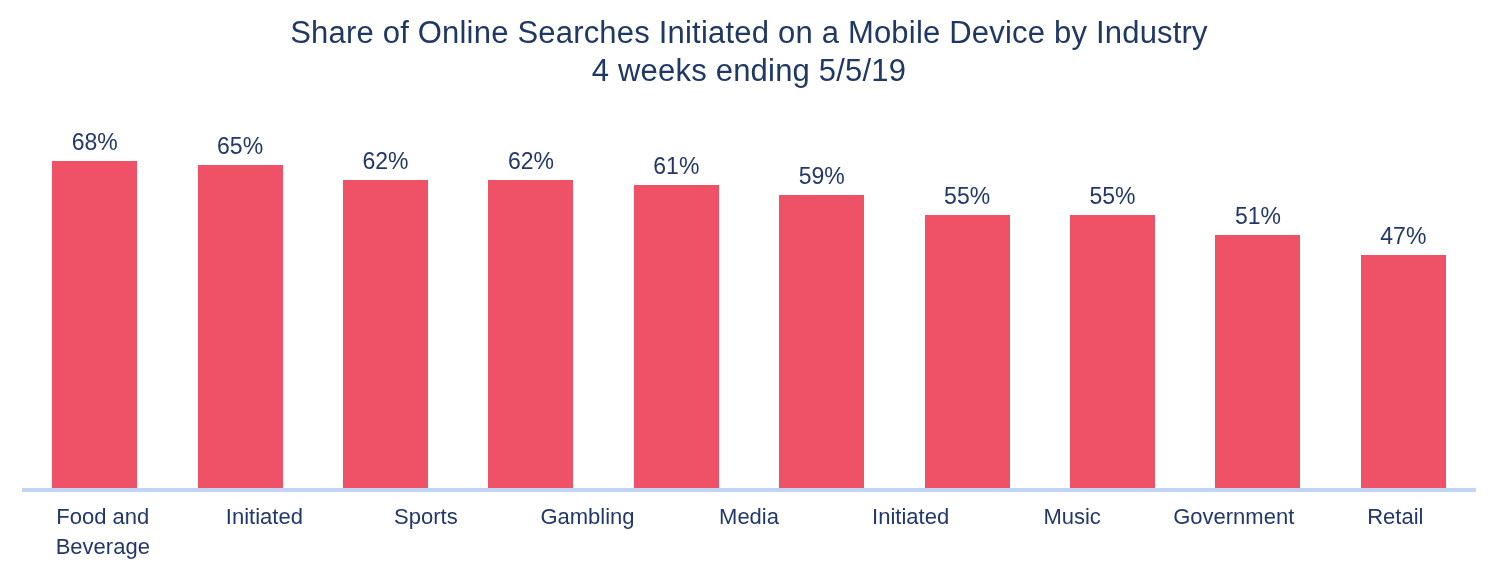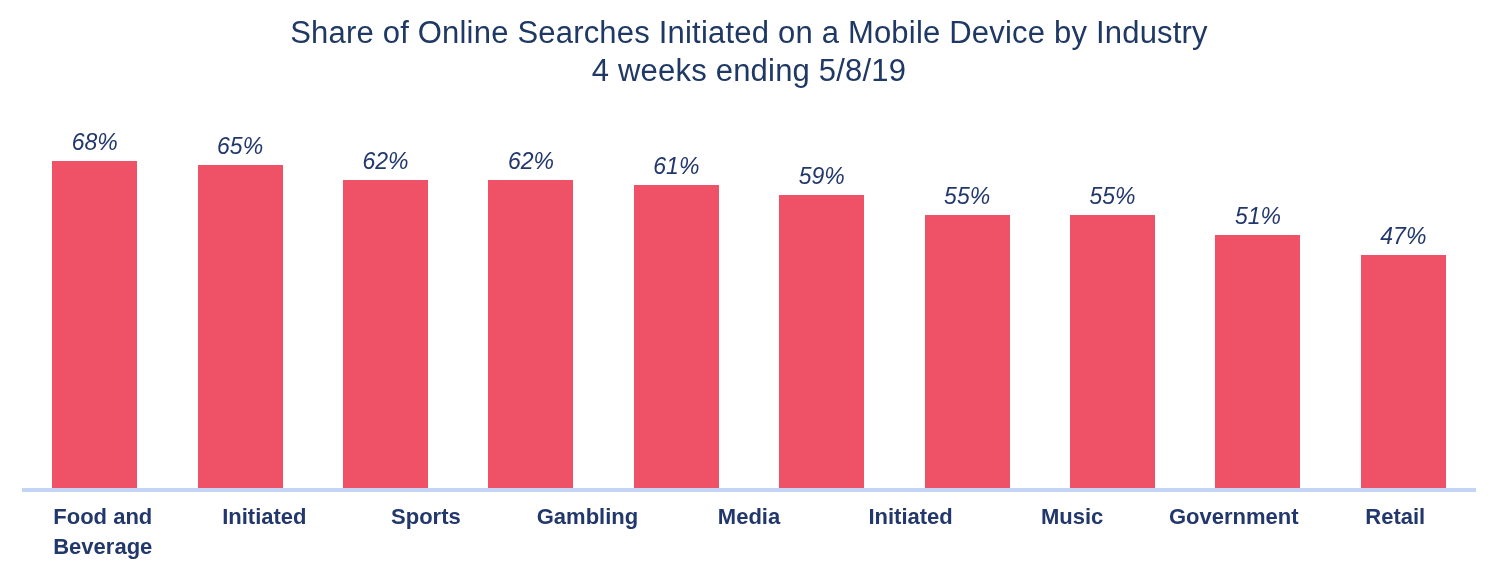--- a/index.html
+++ b/index.html
@@ -52,21 +52,20 @@
   .bars-row {
     position: absolute;
     left: 0;
     bottom: 0;
     width: 1454px;
     height: 361px;
     display: flex;
     flex-direction: row;
     align-items: center;
     justify-content: space-between;
-    font-style: italic;
   }
 
   .bar-slot {
     position: relative;
     flex: 1 1 0;
     height: 361px;
     display: flex;
     flex-direction: column;
     align-items: center;
     justify-content: flex-end;
@@ -109,34 +108,34 @@
     flex-direction: row;
     align-items: flex-start;
     justify-content: space-between;
   }
   .cat-slot {
     flex: 1 1 0;
     text-align: center;
     color: #22376B;
     font-family: "Liberation Sans", sans-serif;
     font-size: 22px;
-    font-weight: 700;
+    font-weight: 400;
     line-height: 30px;
     padding: 0 2px;
     box-sizing: border-box;
   }
 </style>
 </head>
 <body>
 
 <div id="chart-root" style="background: rgb(255, 255, 255);">
 
   <div class="title-block" style="color: rgb(31, 56, 100);">
     <span class="title-line">Share of Online Searches Initiated on a Mobile Device by Industry</span>
-    <span class="title-line">4 weeks ending 5/8/19</span>
+    <span class="title-line">4 weeks ending 5/5/19</span>
   </div>
 
   <div class="plot-area">
     <div class="bars-row" id="bars-row">
         <div class="bar-slot">
           <div class="bar-value">68%</div>
           <div class="bar-rect" style="height: 340.944px; background: rgb(239, 82, 103);"></div>
         </div>
         <div class="bar-slot">
           <div class="bar-value">65%</div>

